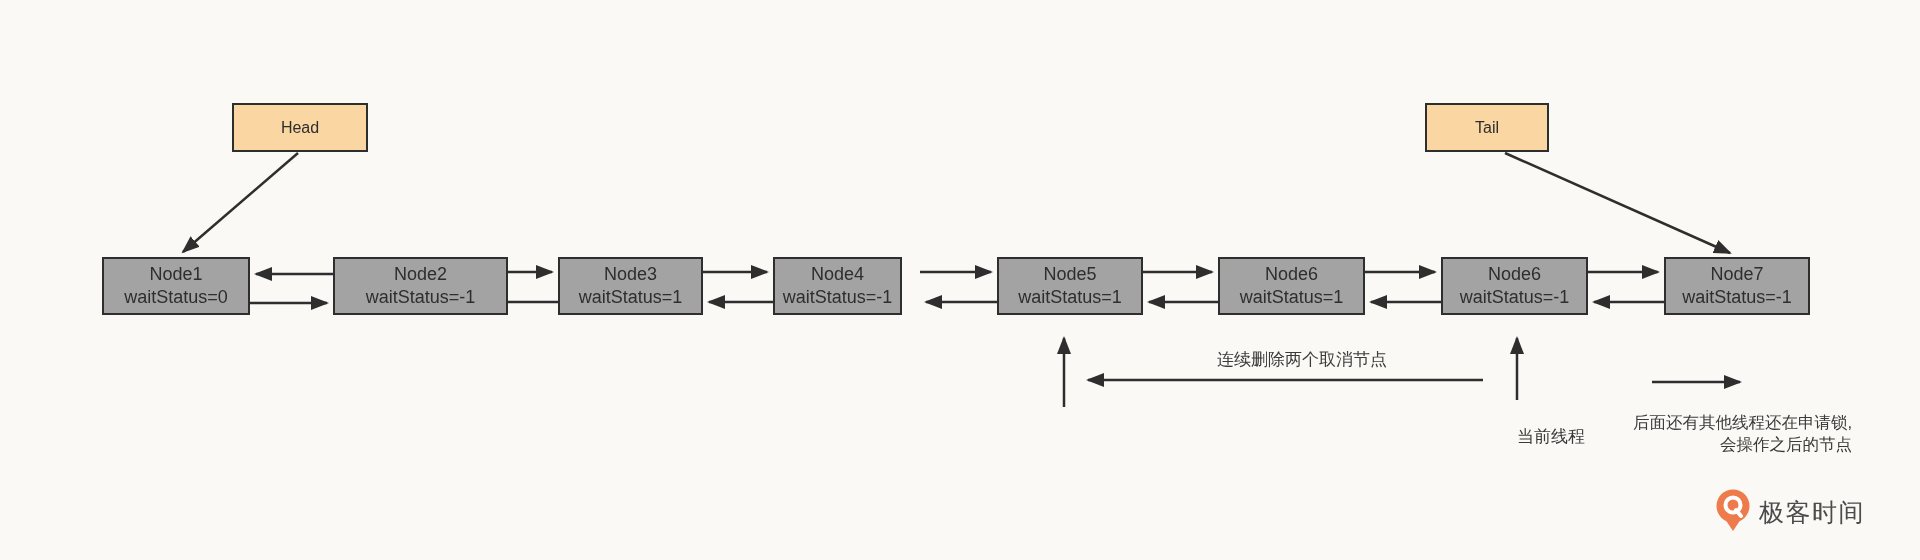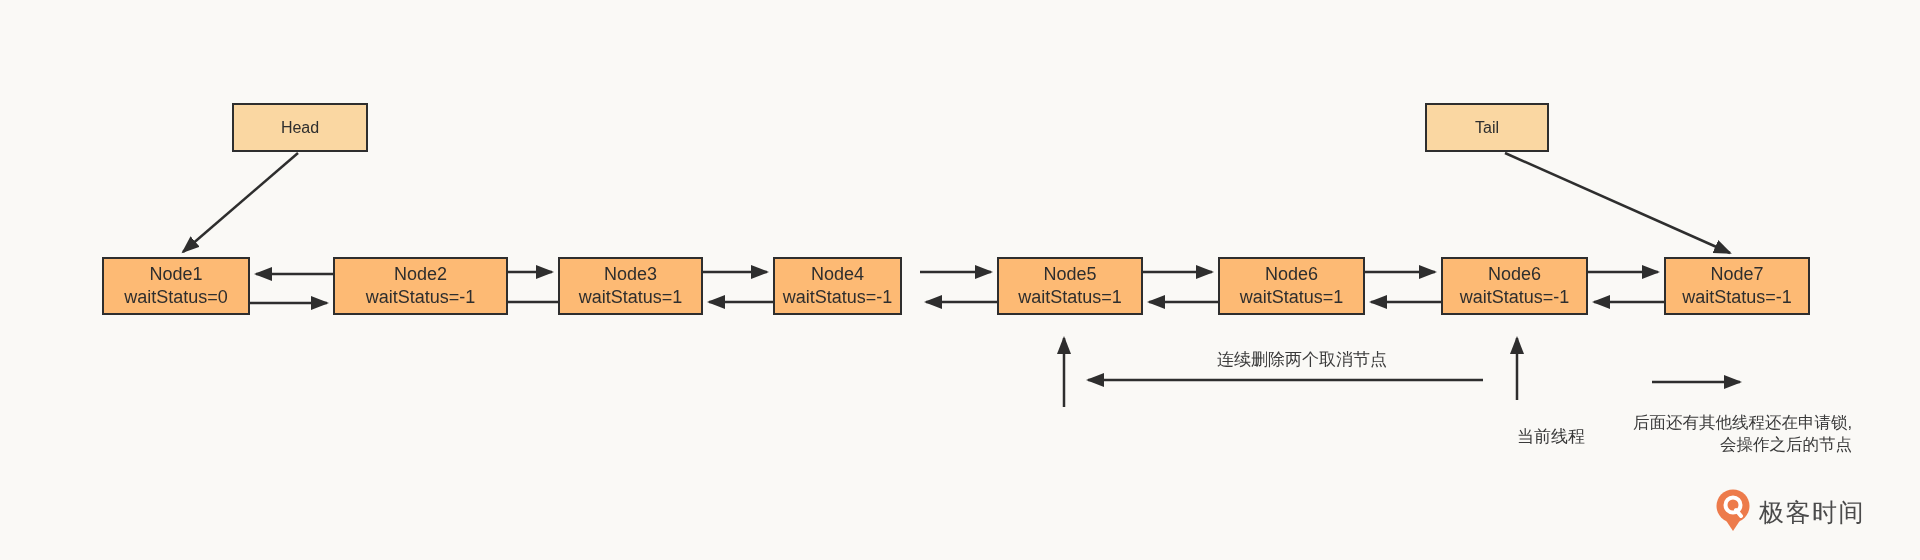--- a/index.html
+++ b/index.html
@@ -1,21 +1,21 @@
 <!DOCTYPE html>
 <html><head>
 <meta charset="utf-8">
 <style>
   html,body{margin:0;padding:0;}
   body{font-family:"Liberation Sans", sans-serif;}
   .canvas{position:relative;width:1920px;height:560px;background:#FAF9F6;overflow:hidden;}
   .arrow-layer{position:absolute;left:0;top:0;width:1920px;height:560px;}
   .arrow{stroke:#2E2E2E;stroke-width:2.5;fill:none;}
 
-  .node{position:absolute;top:257px;height:58px;background:#fdba74;border:2.5px solid #2E2E2E;
+  .node{position:absolute;top:257px;height:58px;background:#a3a3a3;border:2.5px solid #2E2E2E;
         box-sizing:border-box;display:flex;flex-direction:column;justify-content:center;
         align-items:center;color:#2E2E2E;font-size:18px;line-height:23px;}
   .ptr{position:absolute;background:#FAD7A2;border:2.5px solid #2E2E2E;box-sizing:border-box;
        display:flex;justify-content:center;align-items:center;color:#2E2E2E;font-size:16px;}
 
   .note{position:absolute;color:#3A3A3A;font-size:17px;text-align:right;}
   .note.small{font-size:16.5px;line-height:22px;}
 
   .logo{position:absolute;left:1716px;top:489px;display:flex;align-items:center;gap:6px;}
   .logo-text{font-size:25px;color:#4B4B4B;font-weight:500;letter-spacing:1.5px;}

